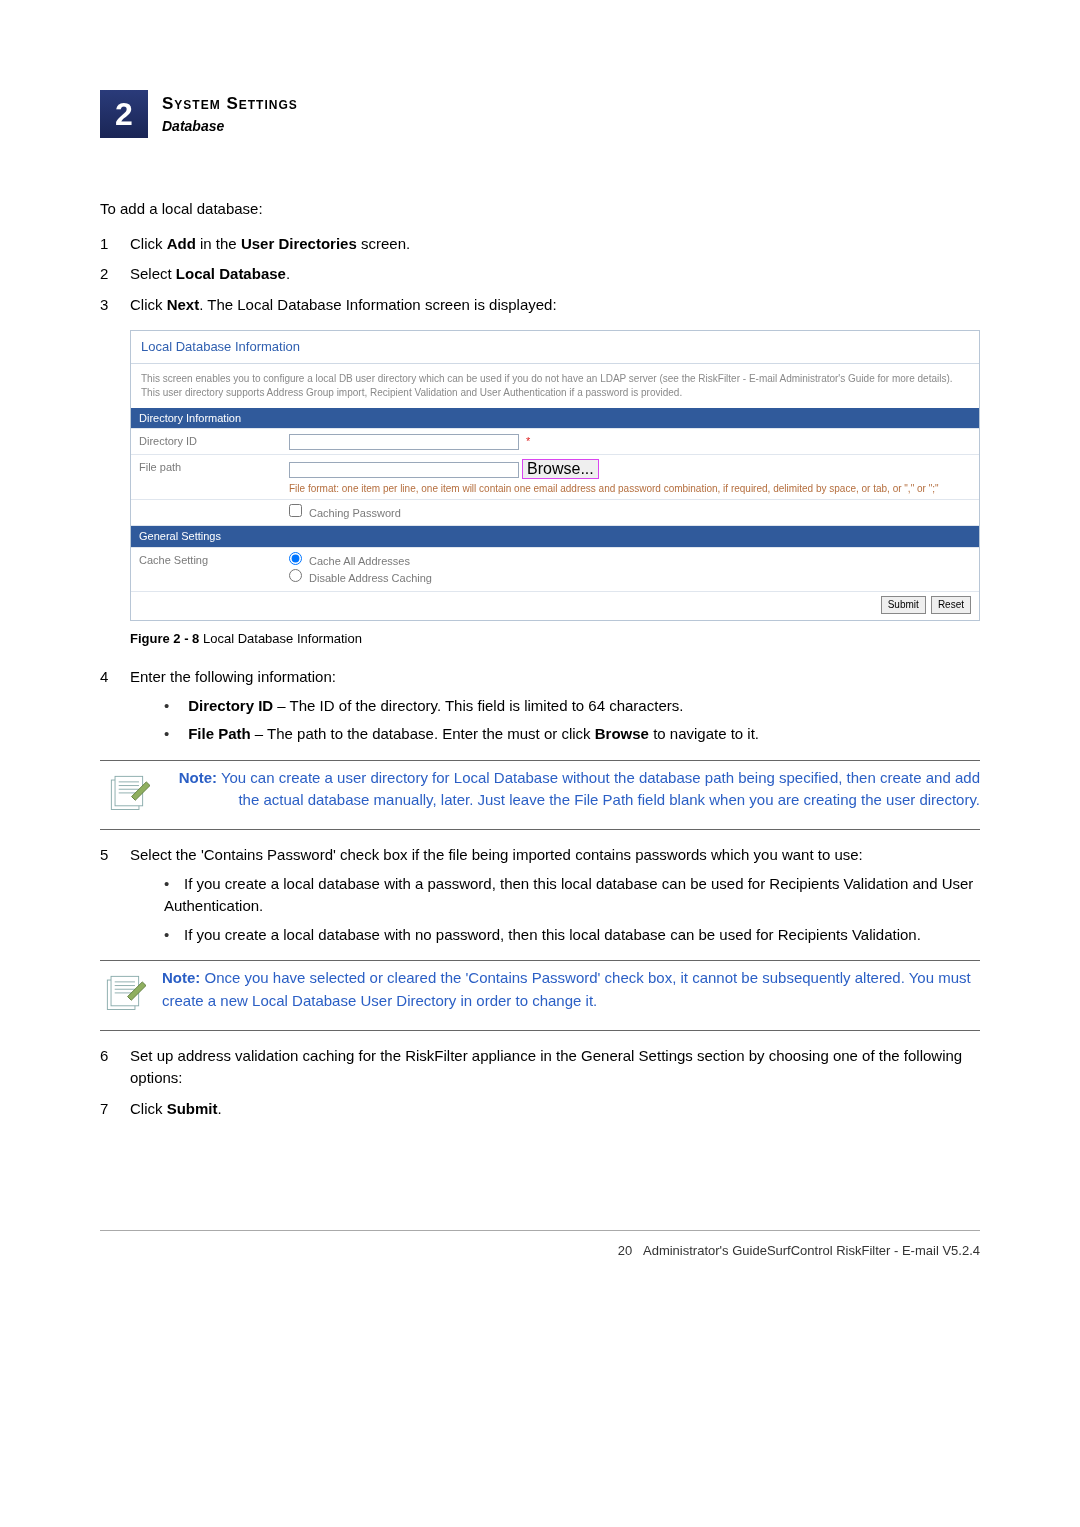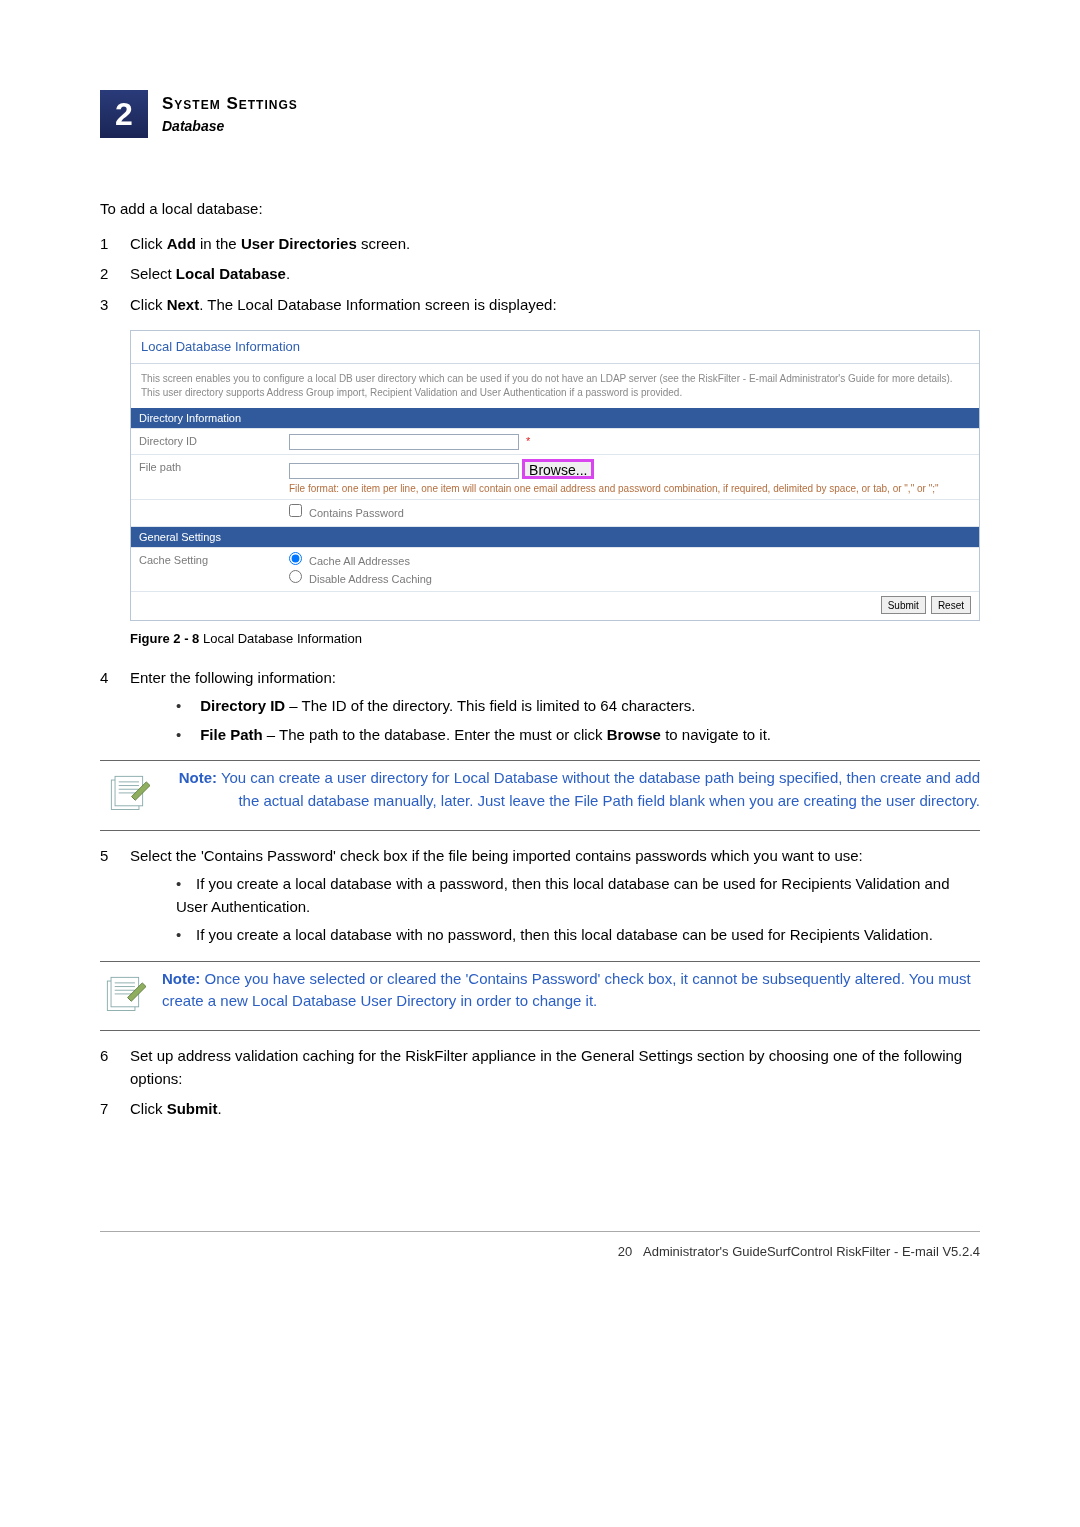--- a/index.html
+++ b/index.html
@@ -53,21 +53,21 @@
       margin: 8px 0;
     }
     ol.steps > li::before {
       content: counter(step);
       position: absolute;
       left: 0;
       top: 0;
     }
     ul.bullets {
       list-style: none;
-      margin: 6px 0 6px 42px;
+      margin: 6px 0 6px 30px;
     }
     ul.bullets > li::before {
       content: "•";
       display: inline-block;
       width: 20px;
       color: #333;
     }
     ul.bullets > li {
       margin: 6px 0;
       padding-left: 4px;
@@ -127,24 +127,24 @@
       height: 16px;
       padding: 0 3px;
     }
     .ldbi .file-input {
       display: inline-block;
     }
     .ldbi .file-input input[type=text] {
       width: 230px;
     }
     .ldbi .browse-btn {
-      font-size: 14px;
+      font-size: 16px;
       padding: 0 4px;
       height: 20px;
-      border: 3px solid #d946ef;
+      border: 1px solid #d946ef;
       background: #efefef;
     }
     .ldbi .req { color: #d22; margin-left: 4px; }
     .ldbi .file-desc {
       color: #b56f3f;
       font-size: 10px;
       margin-top: 3px;
       line-height: 1.3;
     }
     .ldbi .radio-row label,
@@ -253,21 +253,21 @@
               <input type="text" style="">
               <button class="browse-btn">Browse...</button>
             </div>
             <div class="file-desc">File format: one item per line, one item will contain one email address and password combination, if required, delimited by space, or tab, or "," or ";"</div>
           </td>
         </tr>
         <tr>
           <td class="label"></td>
           <td class="check-row">
             <input type="checkbox" style="">
-            <label>Contains Password</label>
+            <label>Caching Password</label>
           </td>
         </tr>
         <tr class="section-bar">
               <td colspan="2">General Settings</td>
             </tr>
         <tr>
           <td class="label">Cache Setting</td>
           <td>
             <div class="radio-row">
               <input type="radio" name="cache" checked="" style="">

